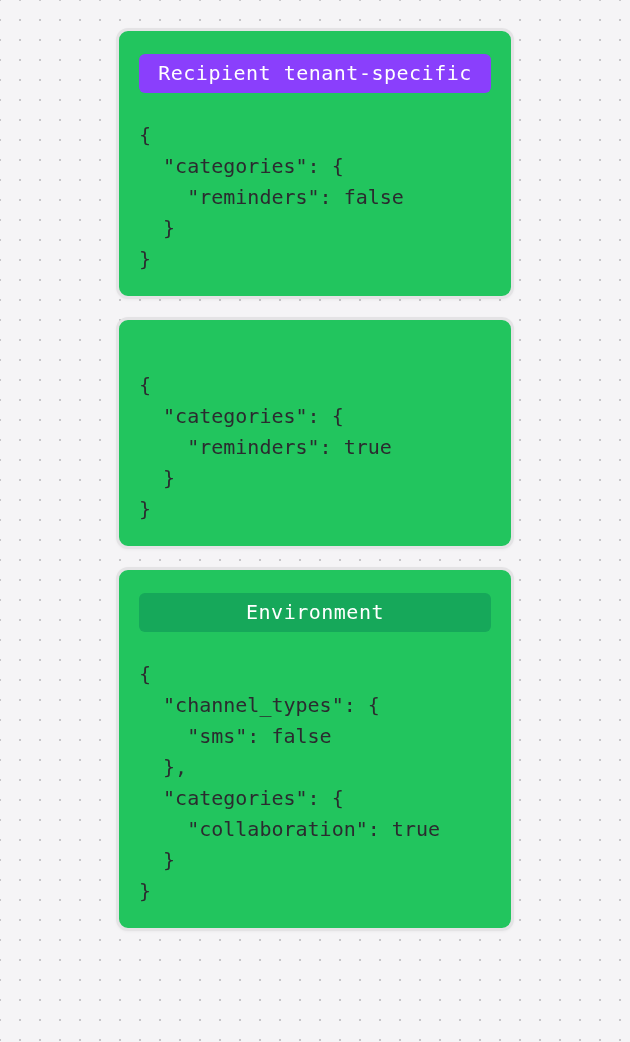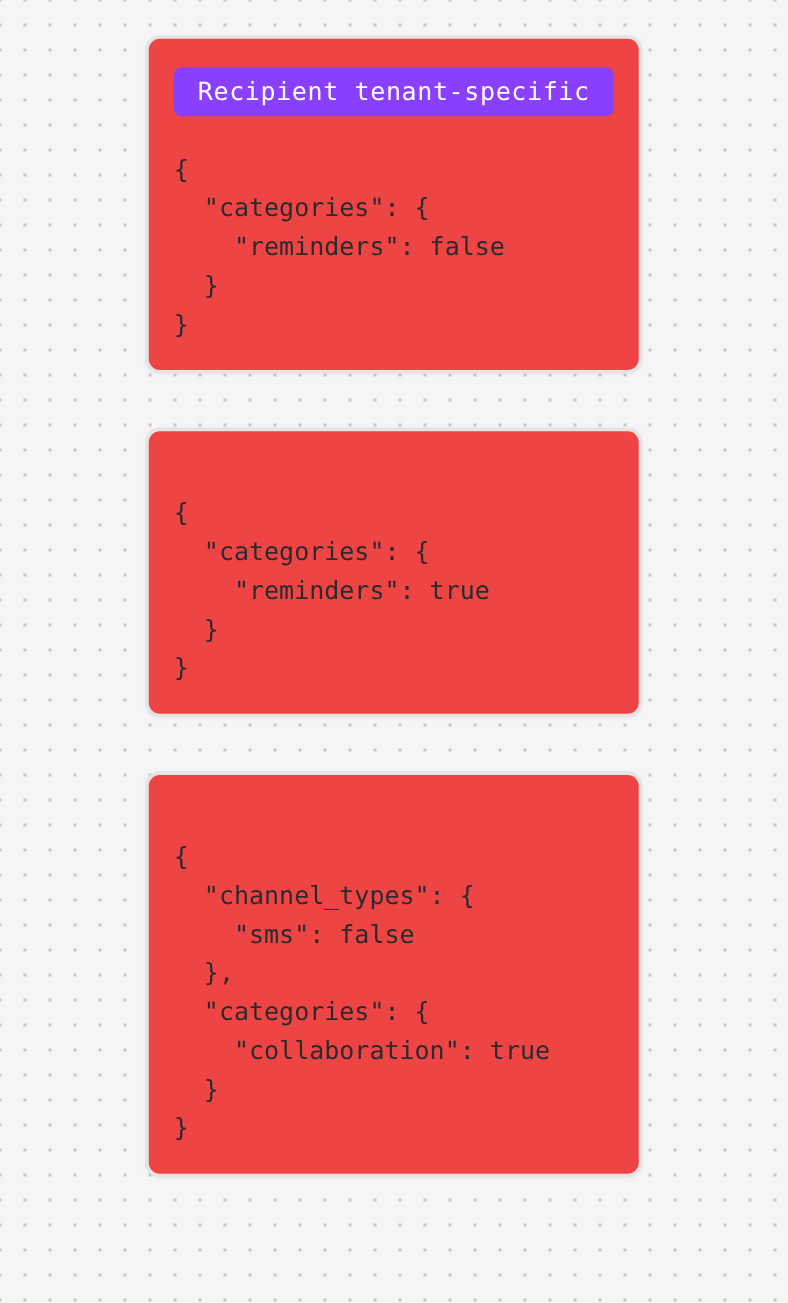--- a/index.html
+++ b/index.html
@@ -12,22 +12,22 @@
     background-position: 10px 10px;
     overflow: hidden;
   }
   .canvas {
     width: 630px;
     height: 1042px;
     padding-top: 28px;
   }
   .card {
     width: 398px;
-    margin: 0 auto 43px auto;
-    background: #ef4444;
+    margin: 0 auto 18px auto;
+    background: #22c55e;
     border: 3px solid #e4e3e5;
     border-radius: 12px;
     padding: 23px 20px 21px 20px;
     box-shadow: 0 1px 3px rgba(0,0,0,0.04);
   }
   .badge {
     height: 39px;
     border-radius: 6px;
     color: #ffffff;
     font-size: 20px;
@@ -62,20 +62,21 @@
 
   <div class="card">
     <pre class="code">{
   "categories": {
     "reminders": true
   }
 }</pre>
   </div>
 
   <div class="card">
+    <div class="badge" style="background-color: rgb(22, 168, 90);">Environment</div>
     <pre class="code">{
   "channel_types": {
     "sms": false
   },
   "categories": {
     "collaboration": true
   }
 }</pre>
   </div>
 

